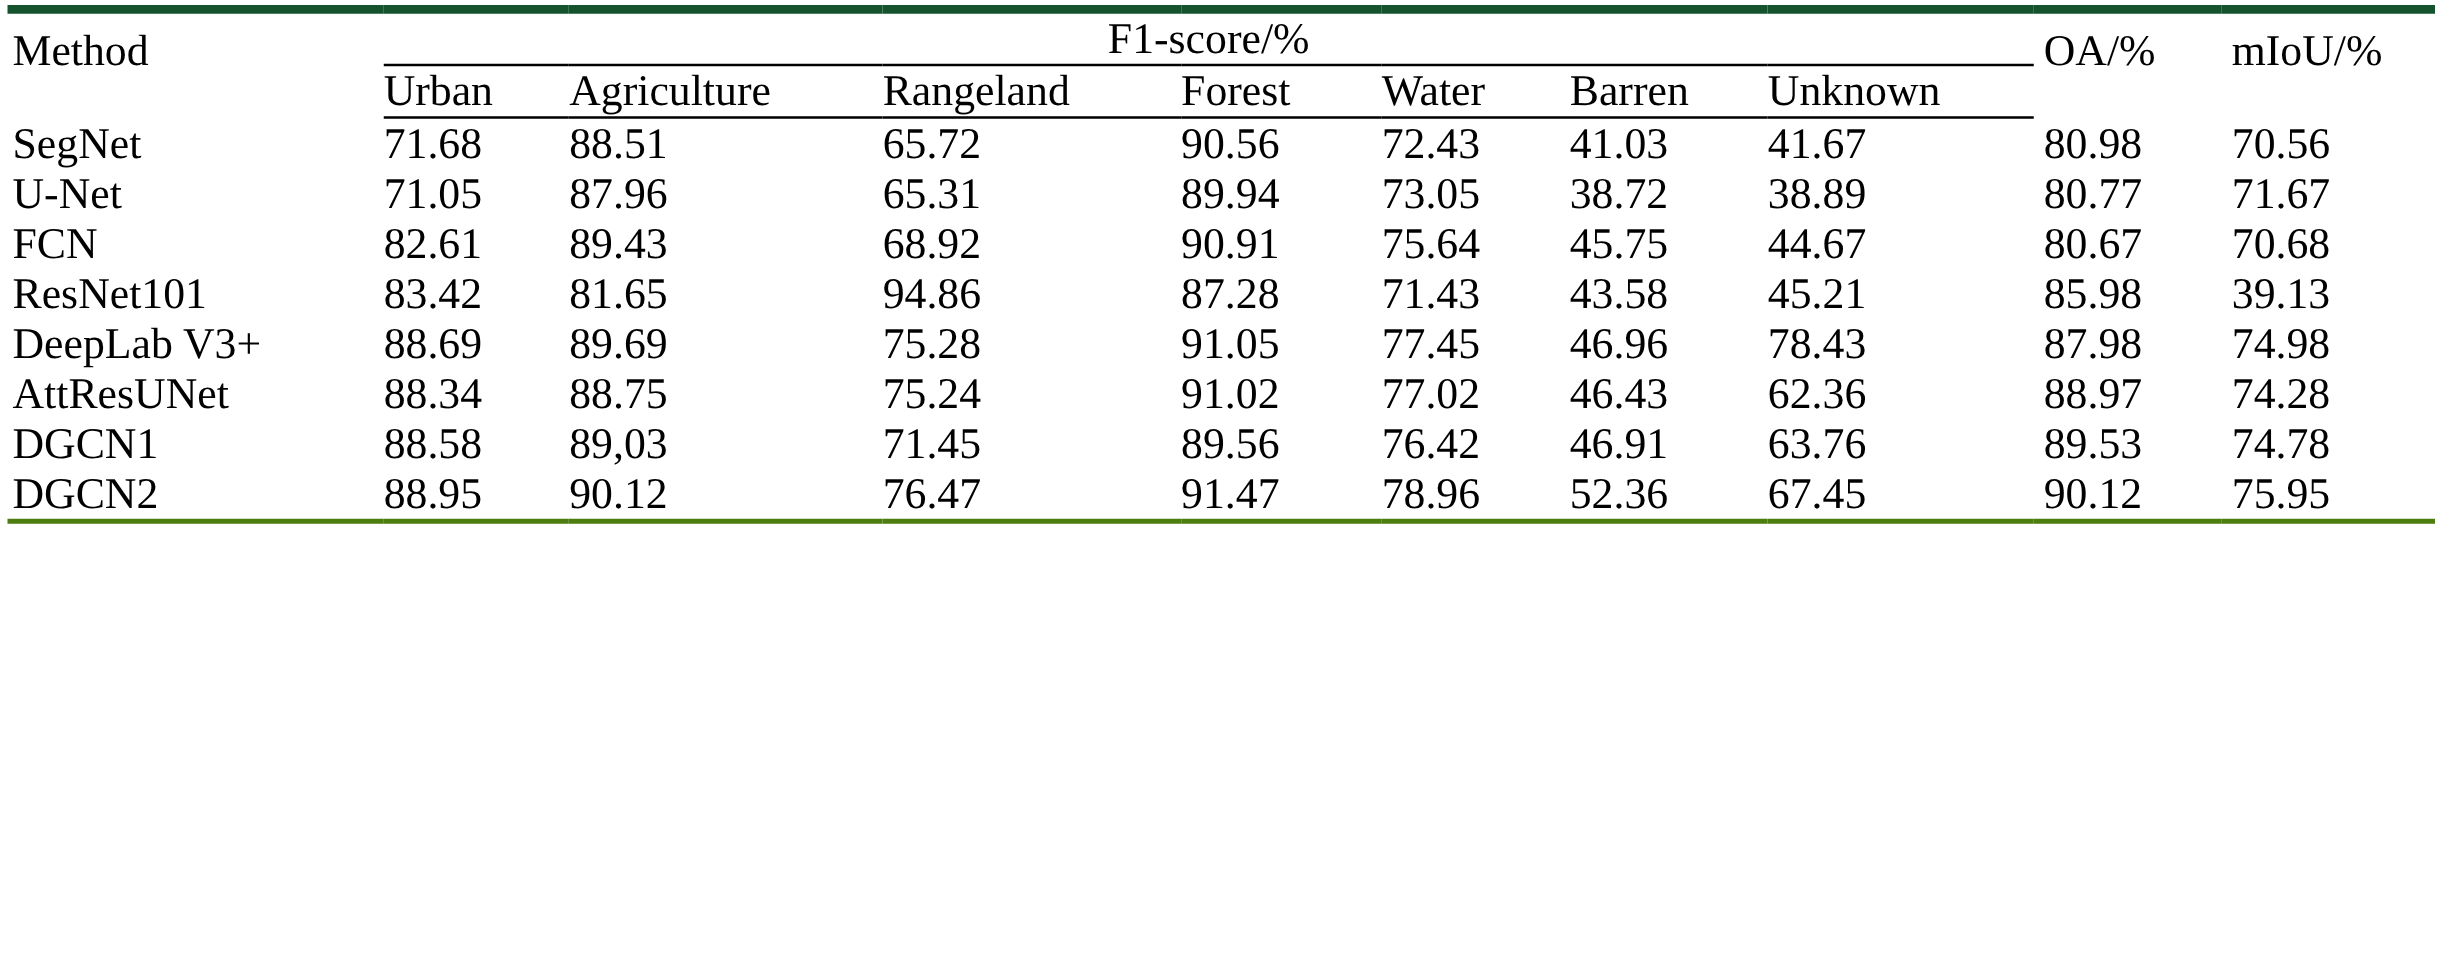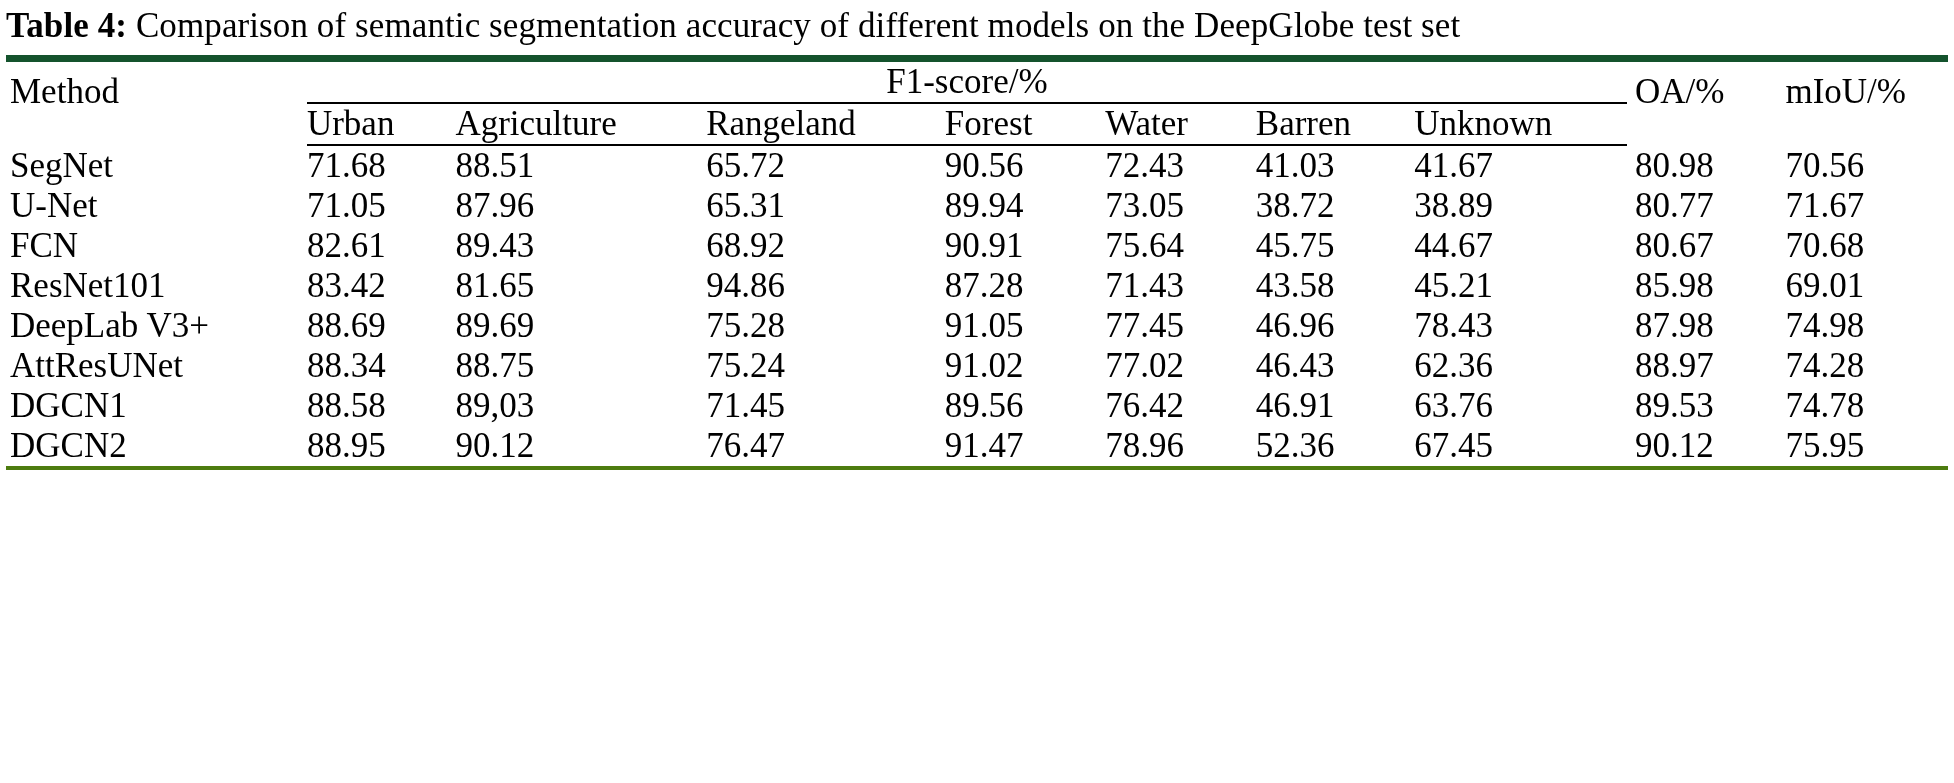--- a/index.html
+++ b/index.html
@@ -81,23 +81,20 @@
   .cell-unknown { width: 212px; }
   .cell-oa { width: 150px; }
   .cell-miou { width: 170px; }
   .hdr-oa, .hdr-miou { text-align: left; }
 </style>
 </head>
 <body>
 
 <div class="wrap">
 
-  <div class="caption">
-    <span class="cap-label">Table 4:</span><span> Comparison of semantic segmentation accuracy of different models on the DeepGlobe test set</span>
-  </div>
 
   <table class="tbl">
     <colgroup>
       <col class="col-method">
       <col class="cell-urban">
       <col class="cell-agri">
       <col class="cell-range">
       <col class="cell-forest">
       <col class="cell-water">
       <col class="cell-barren">
@@ -164,21 +161,21 @@
       <tr class="body-row">
         <td class="col-method">ResNet101</td>
         <td class="c-num">83.42</td>
         <td class="c-num">81.65</td>
         <td class="c-num">94.86</td>
         <td class="c-num">87.28</td>
         <td class="c-num">71.43</td>
         <td class="c-num">43.58</td>
         <td class="c-num">45.21</td>
         <td class="c-num pad-left-8">85.98</td>
-        <td class="c-num pad-left-8">69.01</td>
+        <td class="c-num pad-left-8">39.13</td>
       </tr>
 
       <tr class="body-row">
         <td class="col-method">DeepLab V3+</td>
         <td class="c-num">88.69</td>
         <td class="c-num">89.69</td>
         <td class="c-num">75.28</td>
         <td class="c-num">91.05</td>
         <td class="c-num">77.45</td>
         <td class="c-num">46.96</td>

